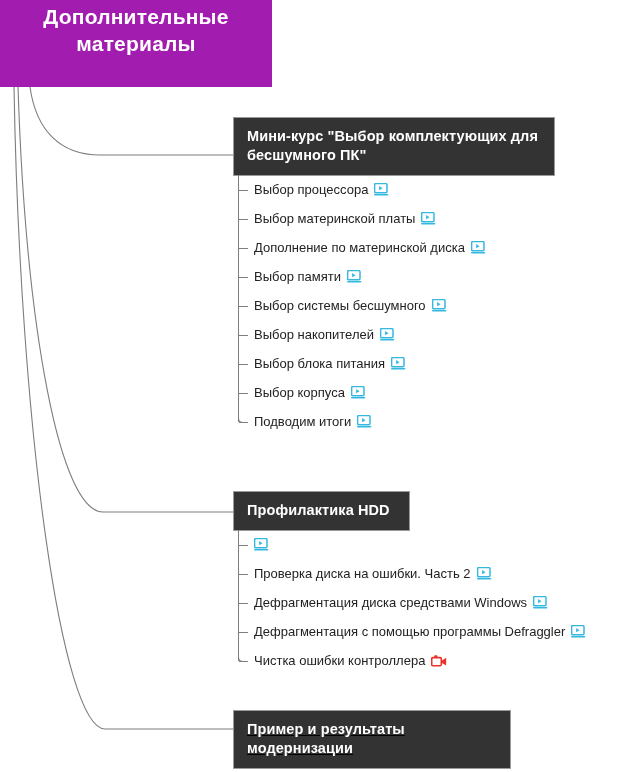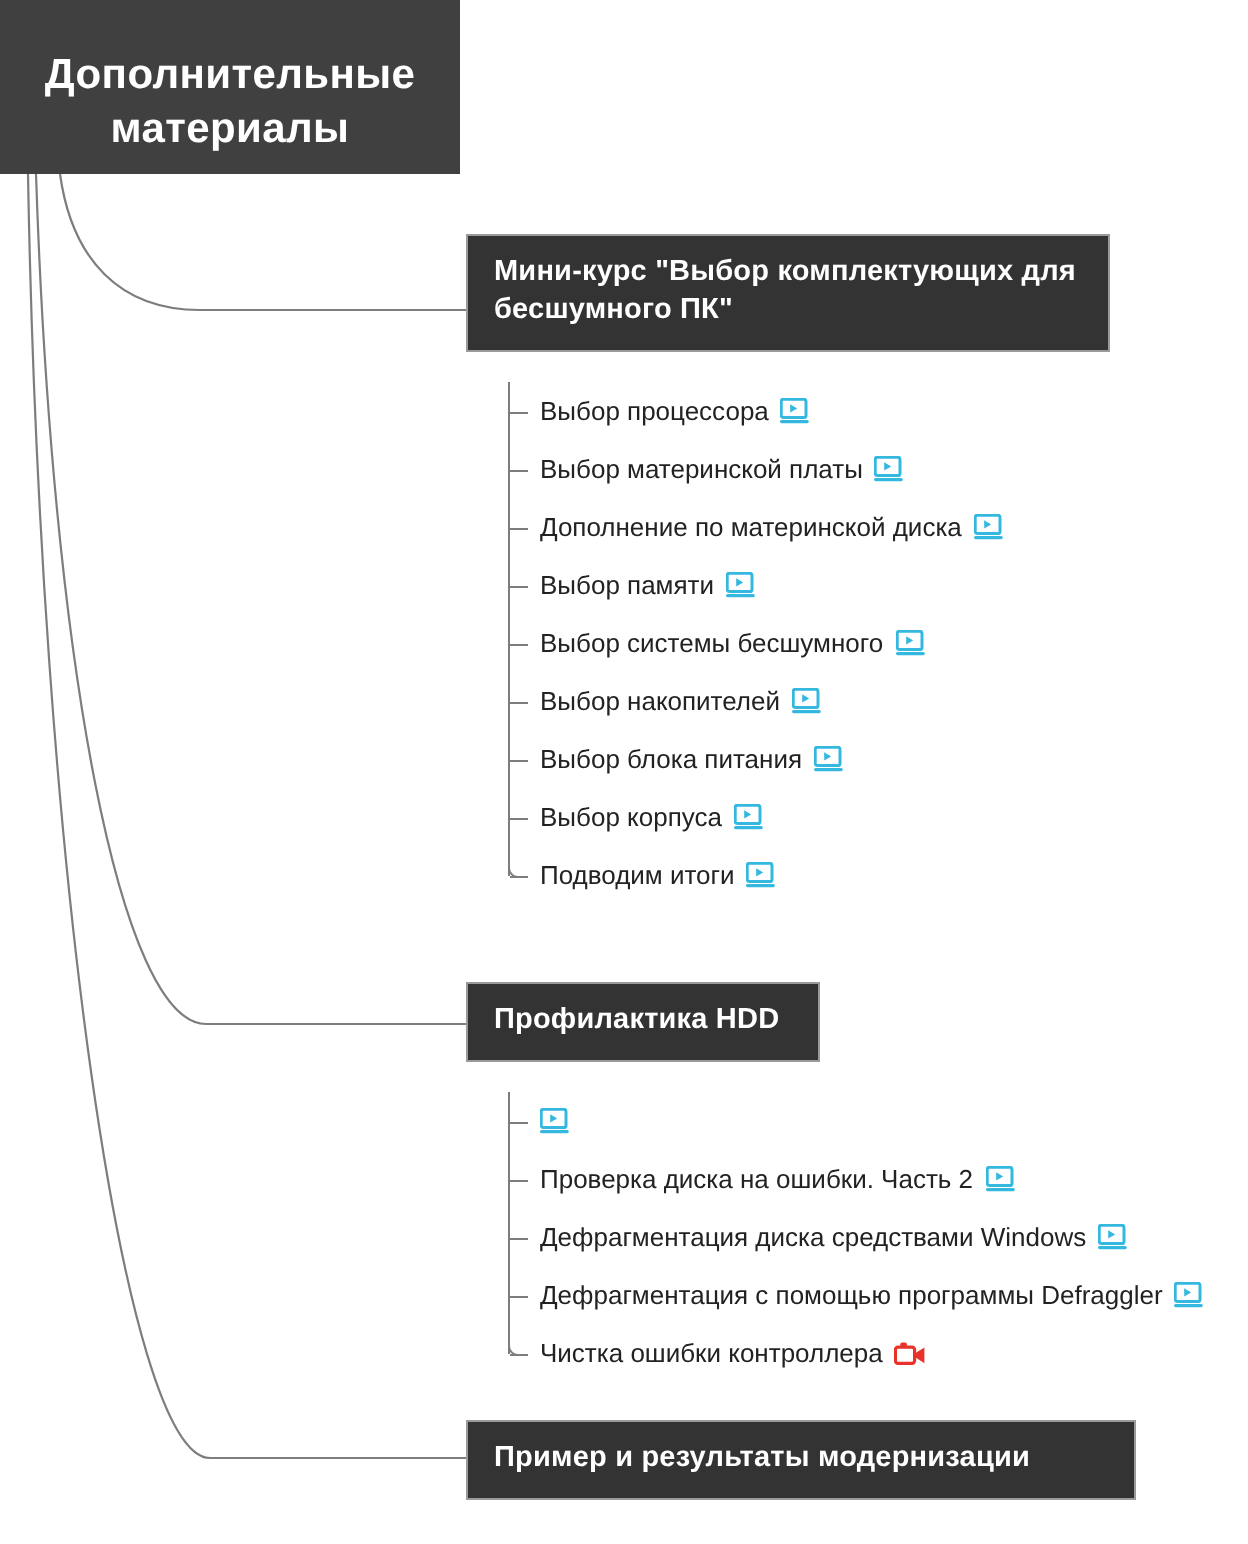--- a/index.html
+++ b/index.html
@@ -26,28 +26,28 @@
     position: absolute;
     left: 0; top: 0;
     width: 624px; height: 772px;
     pointer-events: none;
   }
 
   
   .root-node {
     position: absolute;
     left: 0px; top: 0px;
-    width: 230px; height: 87px;
-    background: #404040;
+    width: 272px; height: 87px;
+    background: #a21caf;
     color: #ffffff;
     font-size: 21px;
     font-weight: bold;
     line-height: 1.28;
     display: flex;
-    align-items: flex-end;
+    align-items: flex-start;
     justify-content: center;
     text-align: center;
     padding: 4px 14px 8px 14px;
     letter-spacing: 0.2px;
   }
 
   
   .branch {
     position: absolute;
     left: 234px;
@@ -58,21 +58,21 @@
     font-size: 14.5px;
     font-weight: bold;
     line-height: 1.32;
     padding: 9px 13px 10px 13px;
     letter-spacing: 0.1px;
     box-shadow: 0 0 0 1px #9a9a9a;
   }
 
   .leaf-list {
     position: relative;
-    margin: 16px;
+    margin: 0;
     padding: 0;
     list-style: none;
   }
   
   .leaf-list::before {
     content: "";
     position: absolute;
     left: 4px;
     top: 0;
     bottom: 14.5px;
@@ -282,18 +282,18 @@
             <svg width="16" height="12" viewBox="0 0 16 12">
               <rect x="0.7" y="2.6" width="9.6" height="8.1" rx="1.3" fill="none" stroke="#e8322a" stroke-width="1.6"></rect>
               <path d="M11 5.4 L15.2 2.7 L15.2 10.6 L11 7.9 Z" fill="#e8322a"></path>
               <rect x="3.1" y="0.2" width="3.4" height="2.2" rx="1.1" fill="#e8322a"></rect>
             </svg>
           </span>
         </li>
       </ul>
   </div>
 
-  <div class="branch" id="branch-3" style="top:711px;width:333px;">
+  <div class="branch" id="branch-3" style="top:711px;width:276px;text-decoration:underline;">
     <div class="branch-header">Пример и результаты модернизации</div>
     <ul class="leaf-list" id="list-3"></ul>
   </div>
 
 </div>
 
 </body></html>

